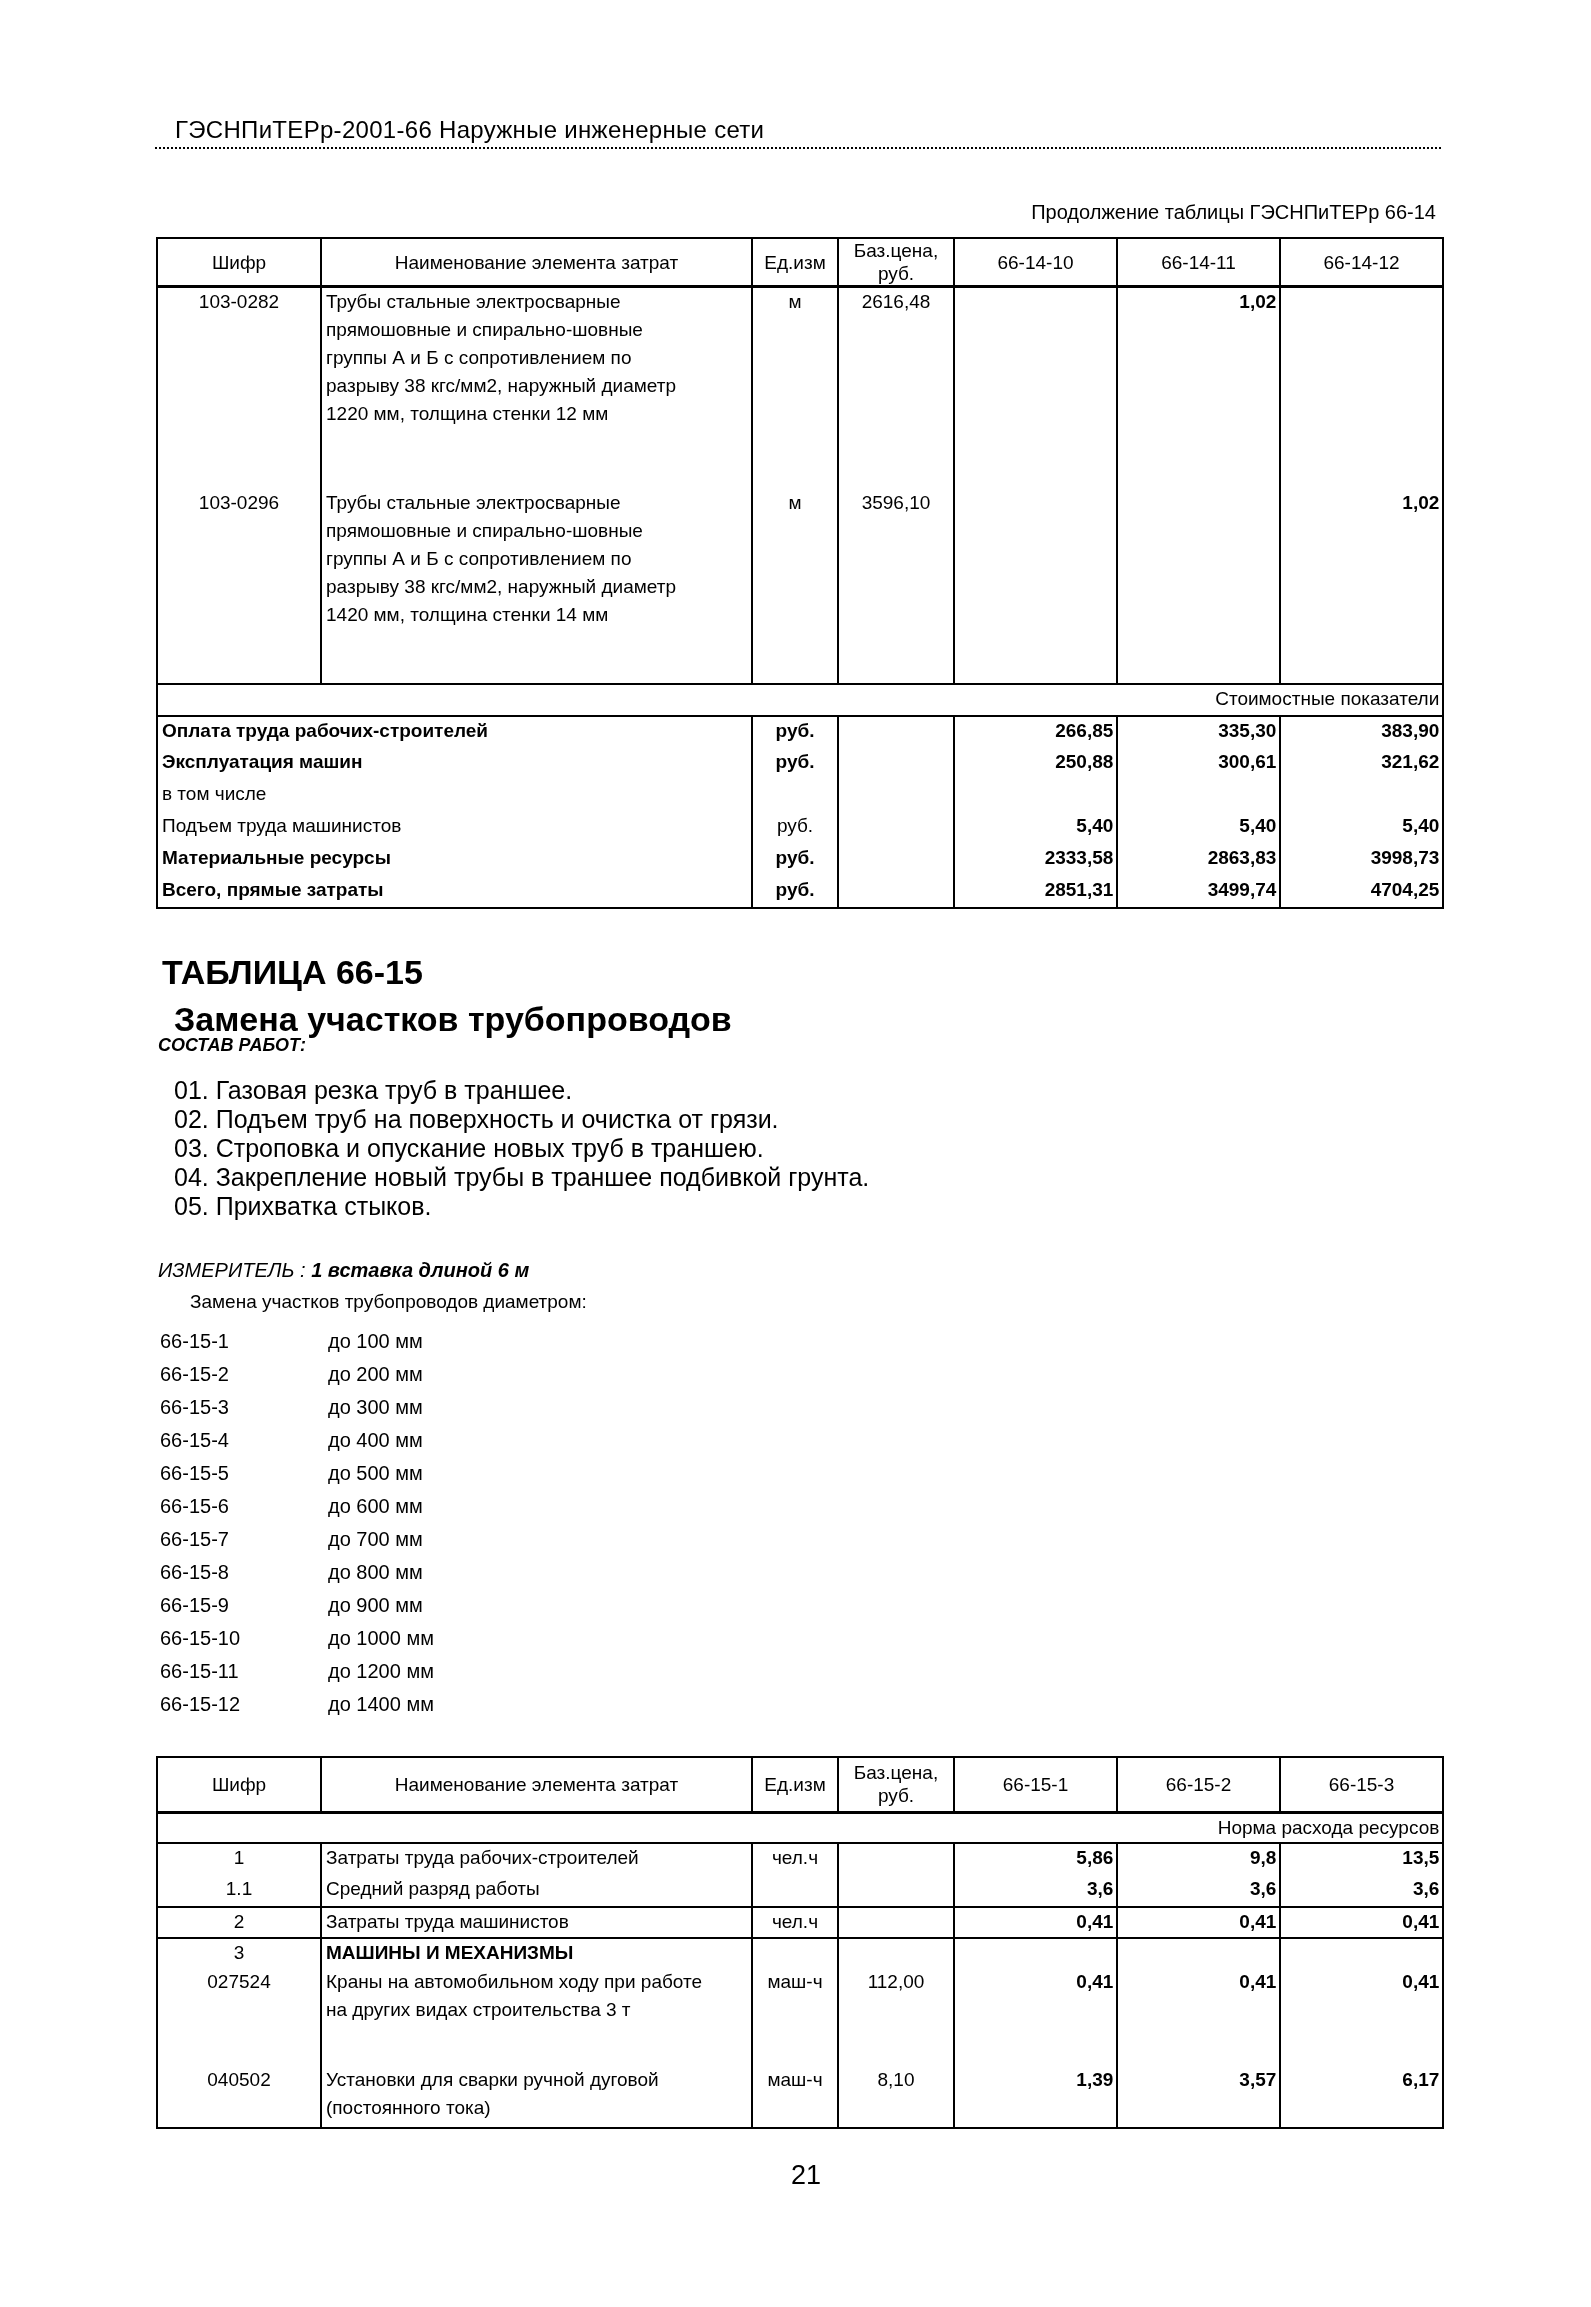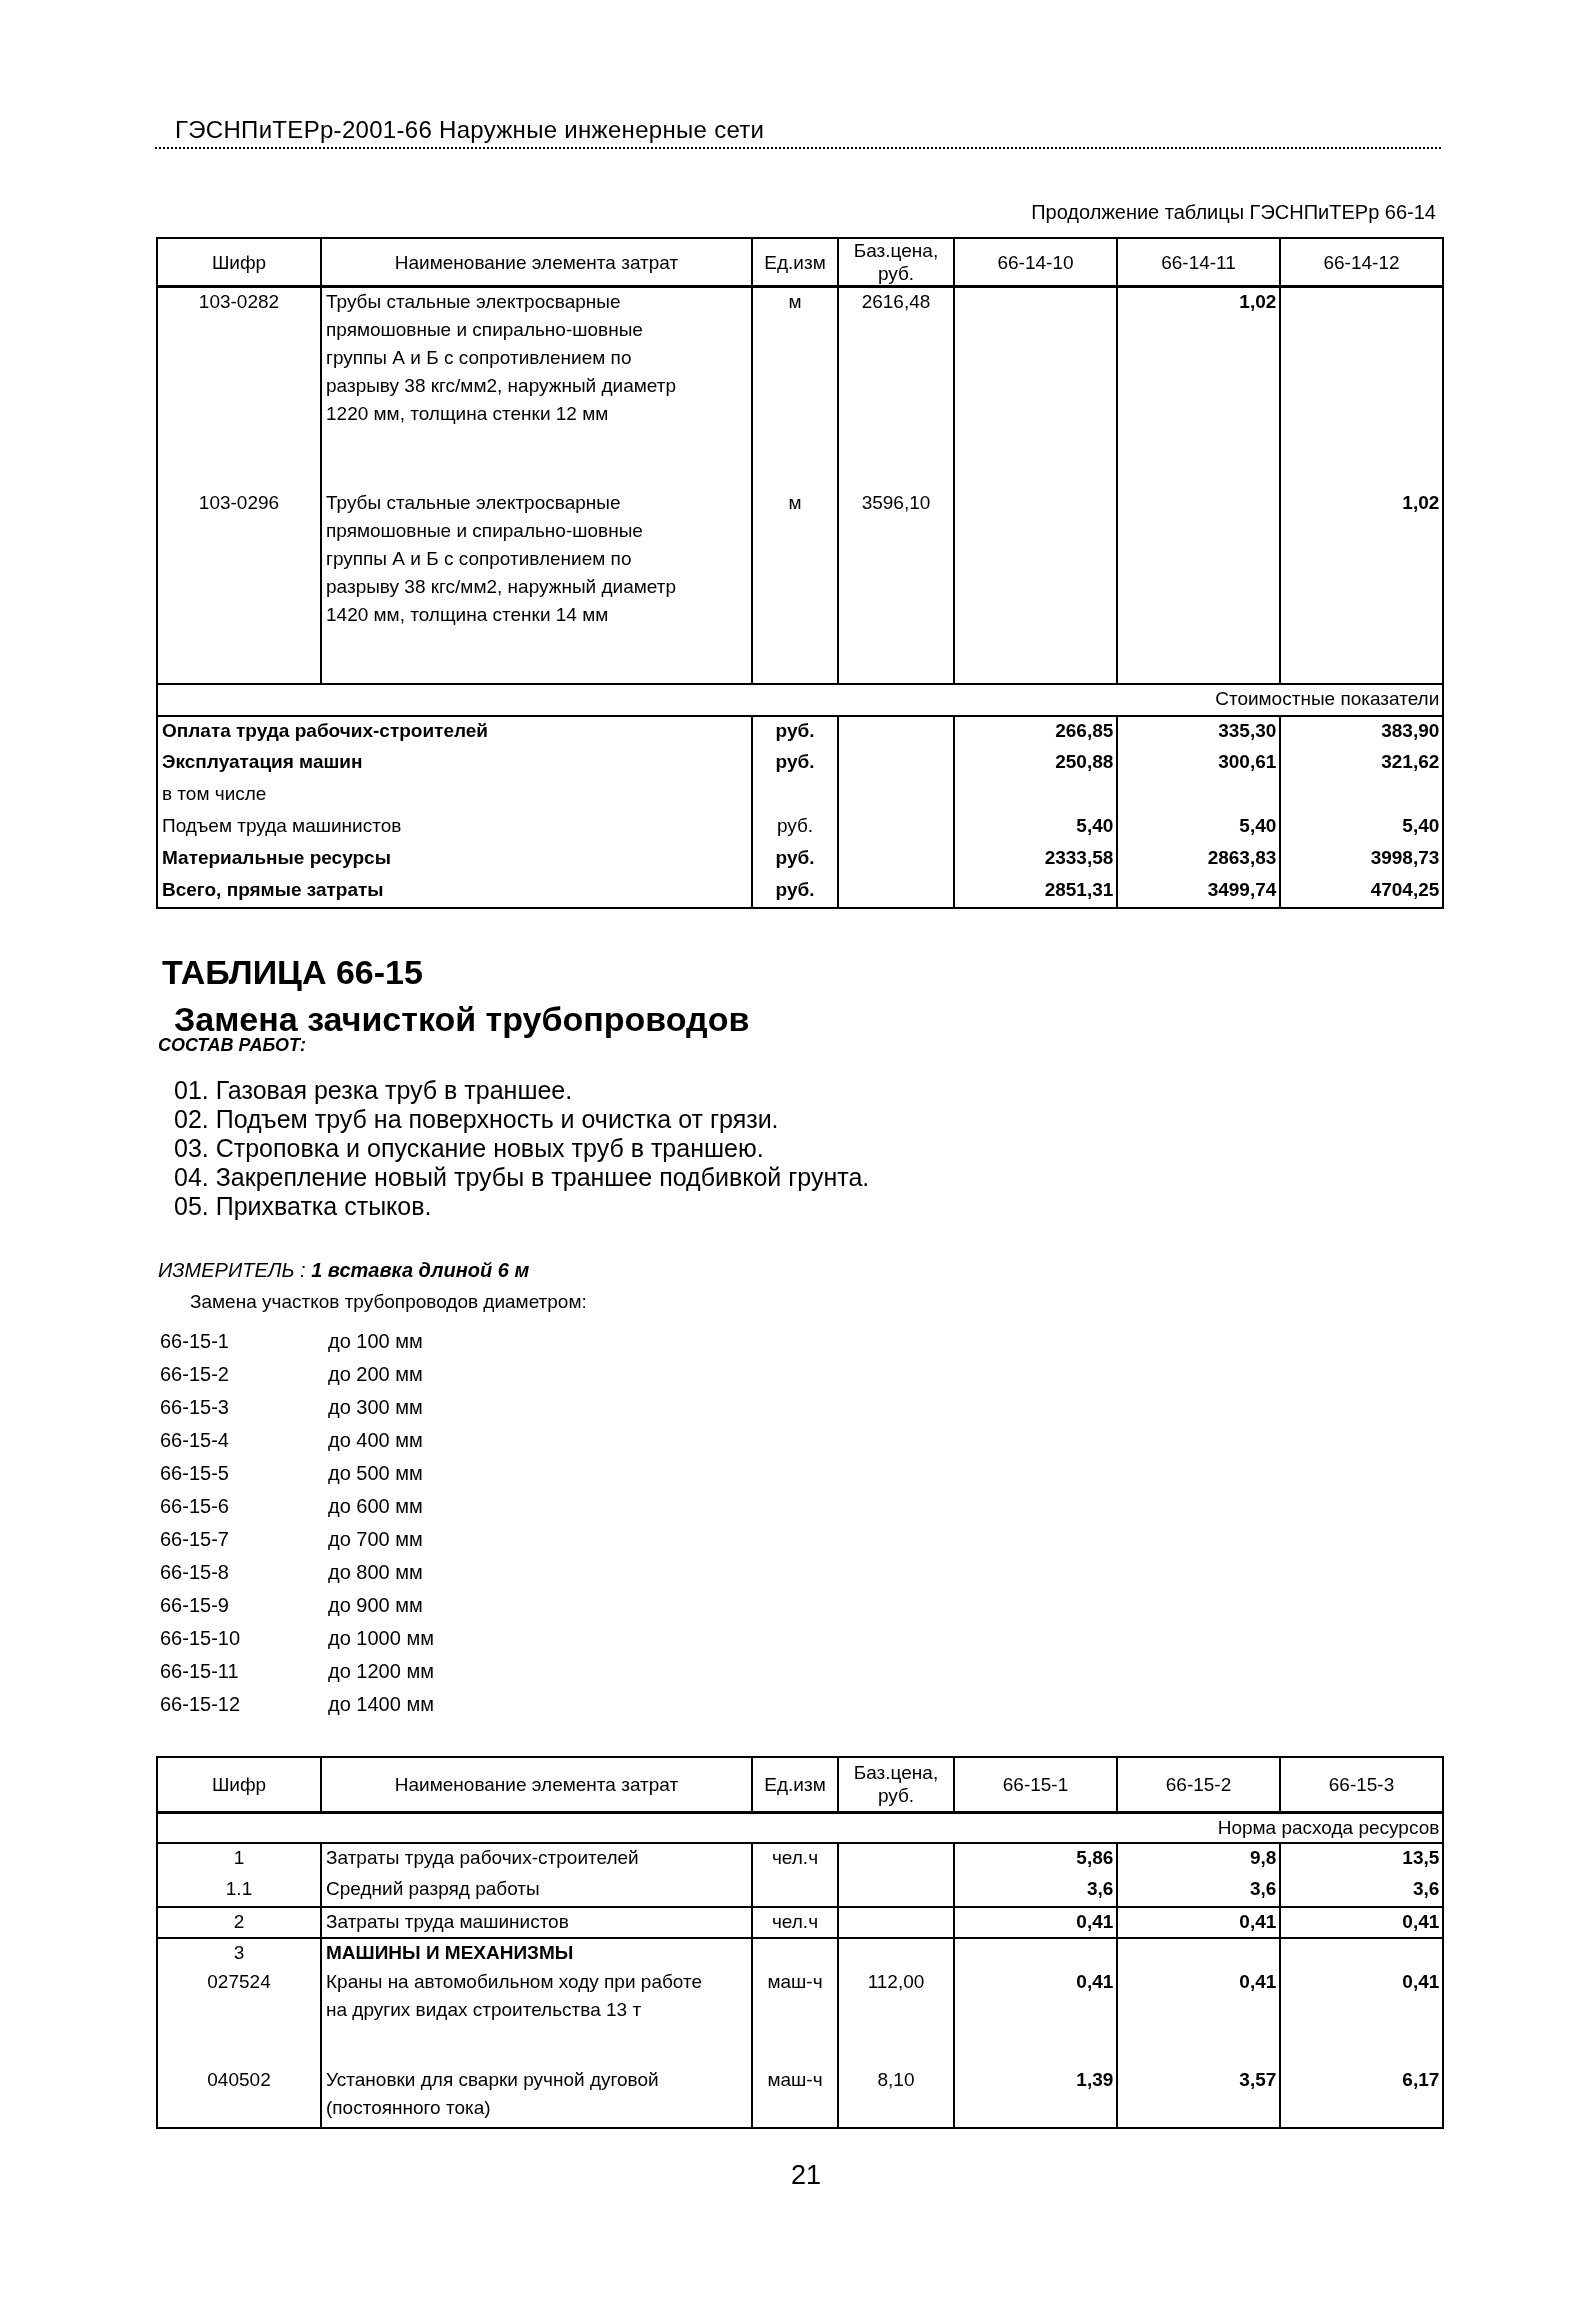--- a/index.html
+++ b/index.html
@@ -151,21 +151,21 @@
     <td class="c bold">руб.</td>
     <td></td>
     <td class="r bold">2851,31</td>
     <td class="r bold">3499,74</td>
     <td class="r bold">4704,25</td>
   </tr>
 </tbody>
   </table>
 
 <div class="abs tbl-title">ТАБЛИЦА 66-15</div>
-<div class="abs tbl-subtitle">Замена зачисткой трубопроводов</div>
+<div class="abs tbl-subtitle">Замена участков трубопроводов</div>
 <div class="abs work-heading">СОСТАВ РАБОТ:</div>
 <ul class="abs work-list">
   <li>01. Газовая резка труб в траншее.</li>
   <li>02. Подъем труб на поверхность и очистка от грязи.</li>
   <li>03. Строповка и опускание новых труб в траншею.</li>
   <li>04. Закрепление новый трубы в траншее подбивкой грунта.</li>
   <li>05. Прихватка стыков.</li>
 </ul>
 <div class="abs measure"><span>ИЗМЕРИТЕЛЬ : </span><span class="val">1 вставка длиной 6 м</span></div>
 <div class="abs diam-intro">Замена участков трубопроводов диаметром:</div>
@@ -276,21 +276,21 @@
     <td class="c"></td>
     <td class="c"></td>
     <td class="r"></td>
     <td class="r"></td>
     <td class="r"></td>
   </tr>
   <tr style="height:98px">
     <td class="c">027524</td>
     <td class="desc">
       <div>Краны на автомобильном ходу при работе</div>
-      <div>на других видах строительства 13 т</div>
+      <div>на других видах строительства 3 т</div>
     </td>
     <td class="c">маш-ч</td>
     <td class="c">112,00</td>
     <td class="r">0,41</td>
     <td class="r">0,41</td>
     <td class="r">0,41</td>
   </tr>
   <tr class="bottomline" style="height:62px">
     <td class="c">040502</td>
     <td class="desc">

